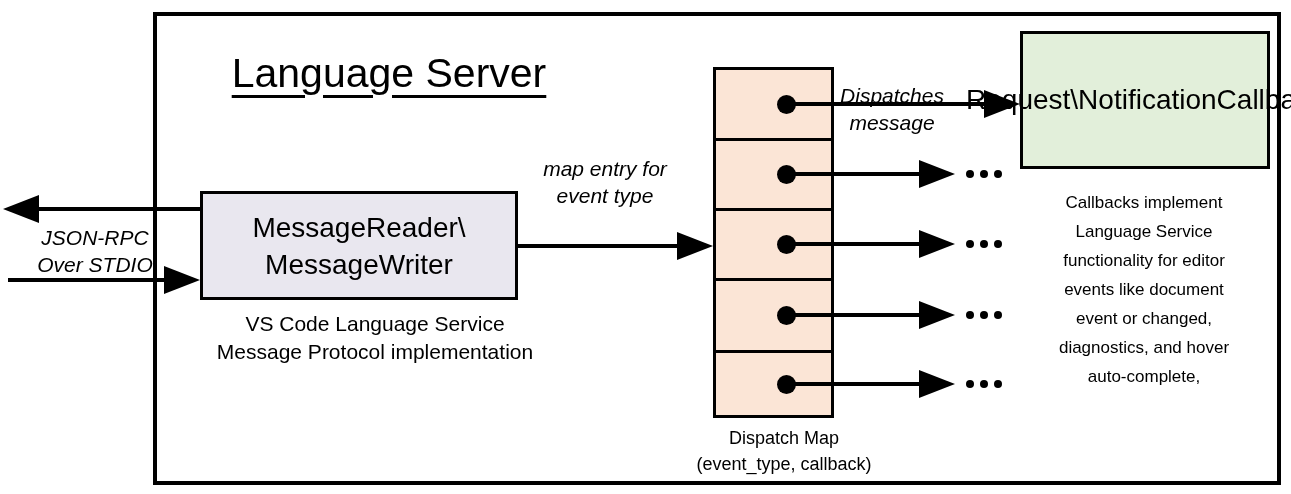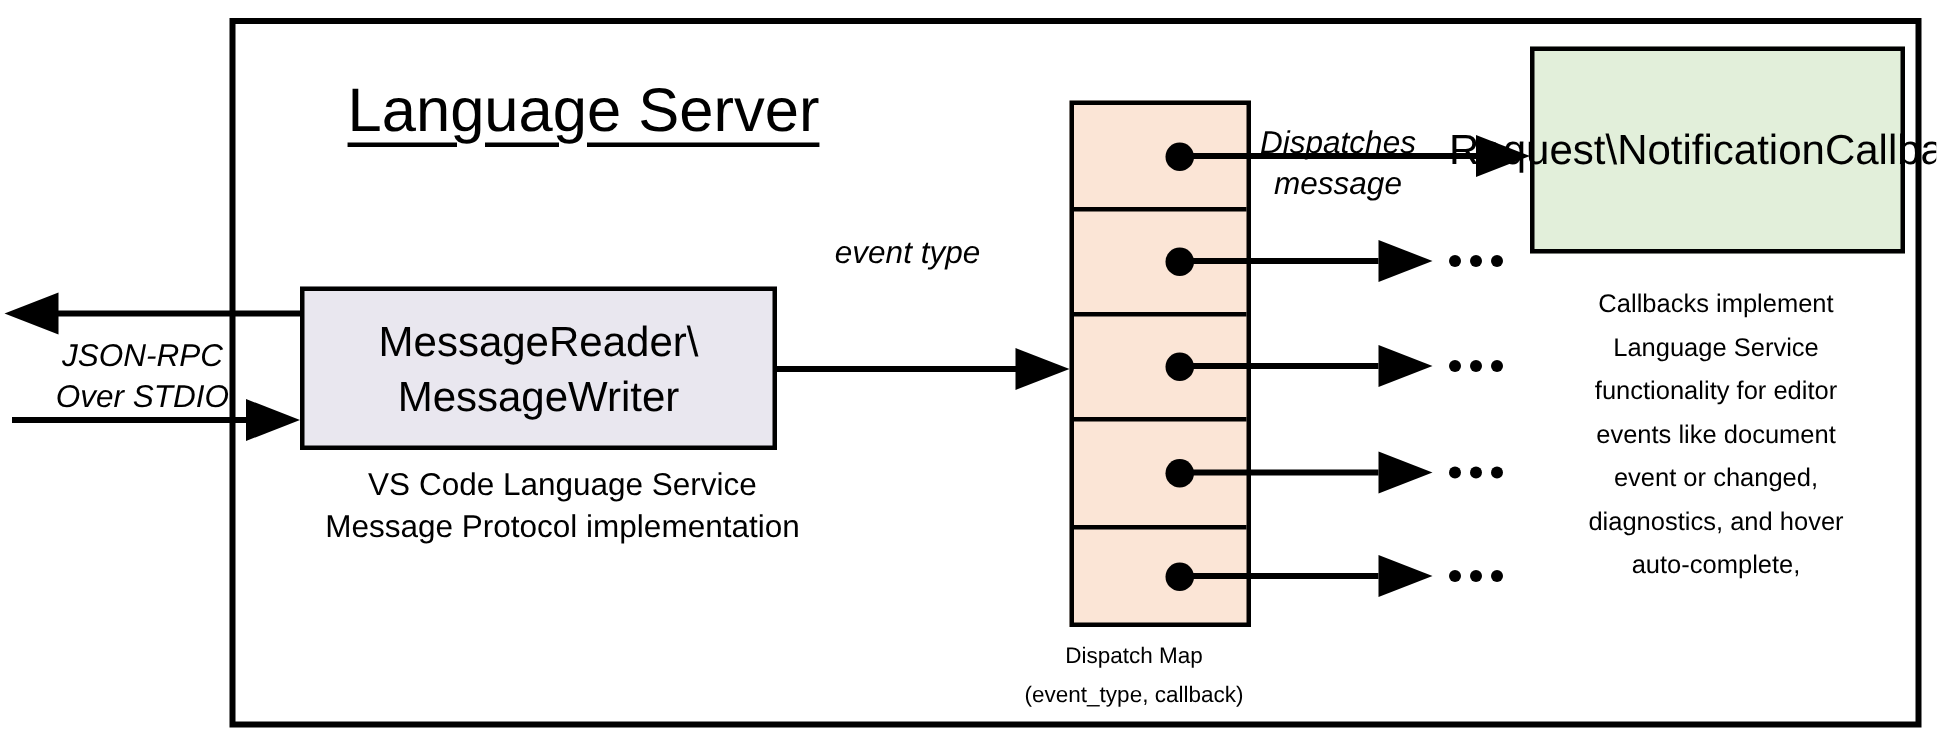--- a/index.html
+++ b/index.html
@@ -63,21 +63,21 @@
   .dispatches-label { left:812px; top:42px; width:160px;margin-top:40px; }
 
   .cb-box {
     left:1020px; top:31px; width:250px; height:138px;
     background:#e2efda; border:3px solid #000;
     display:flex; flex-direction:row; justify-content:center; align-items:center;
     font-size:28px; line-height:36px; text-align:center;
   }
   .cb-note { left:1019px; top:188px; width:250px; font-size:17px; line-height:29px; text-align:center; }
 
-  .dmap-caption { left:636px; top:425px; width:240px; font-size:15px; line-height:26px; text-align:center; }
+  .dmap-caption { left:664px; top:425px; width:240px; font-size:18px; line-height:26px; text-align:center; }
 </style>
 </head>
 <body>
 
 <div class="canvas">
 
   <div class="abs outer-box"></div>
 
   <div class="abs title">Language Server</div>
 
@@ -101,20 +101,21 @@
   <div class="abs mr-caption">
     <div>VS Code Language Service</div>
     <div>Message Protocol implementation</div>
   </div>
 
   <div>
     <div class="abs hline lookup-line"></div>
     <div class="abs tri tri-right lookup-head"></div>
   </div>
   <div class="abs italic-label lookup-label">
+    <div>map entry for</div>
     <div>event type</div>
   </div>
 
   <div class="abs dmap">
     <div class="dm-sep sep-1"></div>
     <div class="dm-sep sep-2"></div>
     <div class="dm-sep sep-3"></div>
     <div class="dm-sep sep-4"></div>
   </div>
   <div class="abs entry-dot dot-1"></div>

